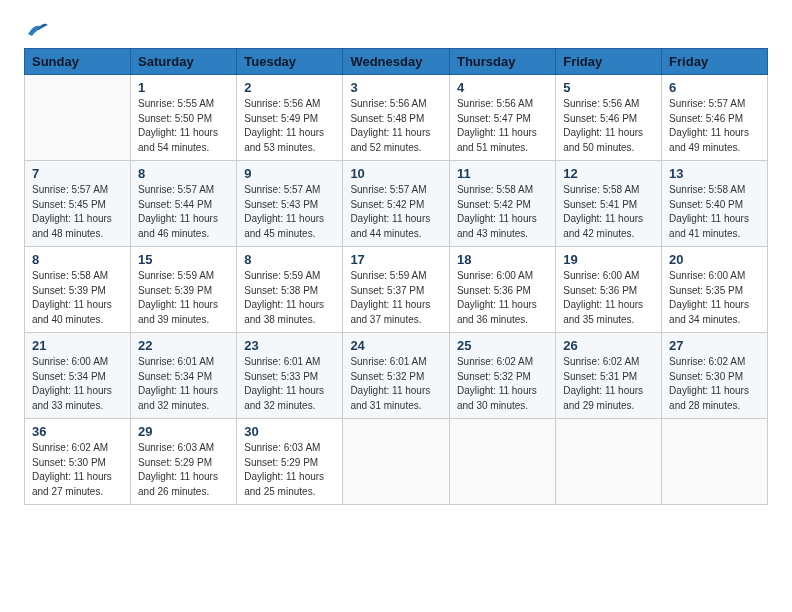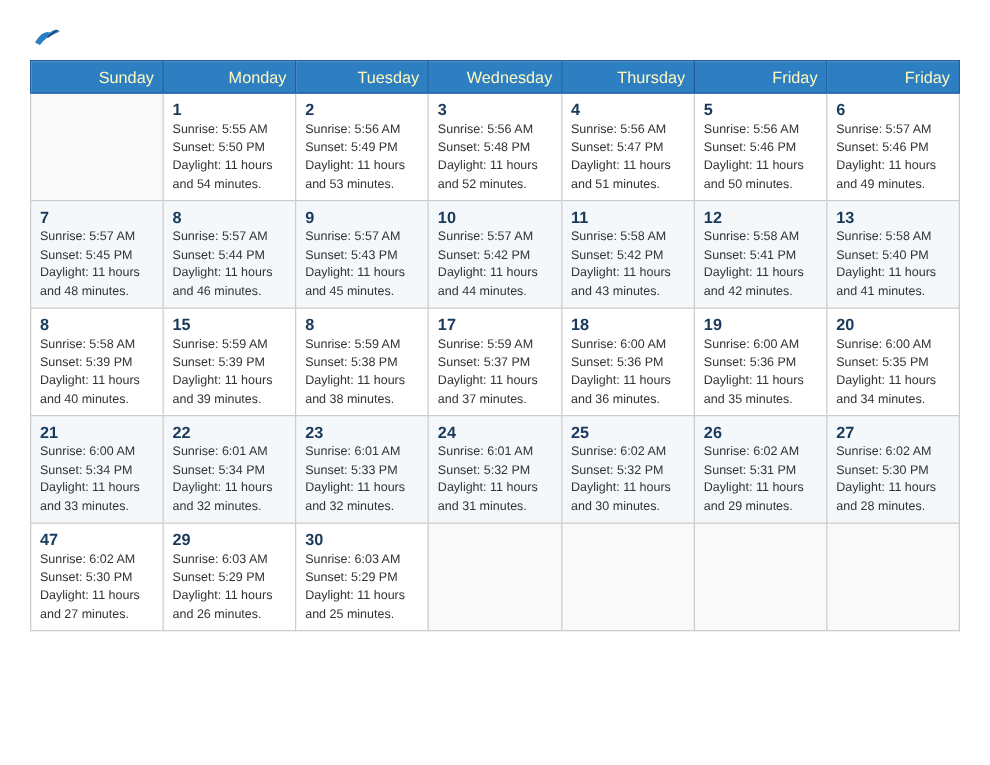--- a/index.html
+++ b/index.html
@@ -47,25 +47,25 @@
       color: #333;
       margin-top: 2px;
     }
     .calendar {
       width: 100%;
       border-collapse: collapse;
       border: 1px solid #ccc;
     }
     .calendar th {
       background: #2e7fc1;
-      color: #fef9c3;
-      text-align: right;
+      color: #0f172a;
+      text-align: left;
       padding: 5px 7px;
       font-size: 13px;
-      font-weight: normal;
+      font-weight: bold;
       border: 1px solid #2060a0;
     }
     .calendar td {
       vertical-align: top;
       padding: 5px 7px;
       border: 1px solid #ccc;
       font-size: 10.5px;
       color: #333;
       width: 107px;
       min-height: 80px;
@@ -103,21 +103,21 @@
   <div class="title-block">
     <div class="month-title"></div>
     <div class="location-title"></div>
   </div>
 </div>
 
 <table class="calendar">
   <thead>
     <tr>
     <th>Sunday</th>
-        <th>Monday</th>
+        <th>Saturday</th>
         <th>Tuesday</th>
         <th>Wednesday</th>
         <th>Thursday</th>
         <th>Friday</th>
         <th>Friday</th>
       </tr>
   </thead>
   <tbody id="calendar-body">
   <tr>
         <td class="empty-cell"></td>
@@ -312,21 +312,21 @@
         <td>
           <span class="day-num">27</span>
           <div class="day-info" style="white-space: pre-line;">Sunrise: 6:02 AM
 Sunset: 5:30 PM
 Daylight: 11 hours
 and 28 minutes.</div>
         </td>
       </tr>
       <tr>
         <td>
-          <span class="day-num">47</span>
+          <span class="day-num">36</span>
           <div class="day-info" style="white-space: pre-line;">Sunrise: 6:02 AM
 Sunset: 5:30 PM
 Daylight: 11 hours
 and 27 minutes.</div>
         </td>
         <td>
           <span class="day-num">29</span>
           <div class="day-info" style="white-space: pre-line;">Sunrise: 6:03 AM
 Sunset: 5:29 PM
 Daylight: 11 hours

